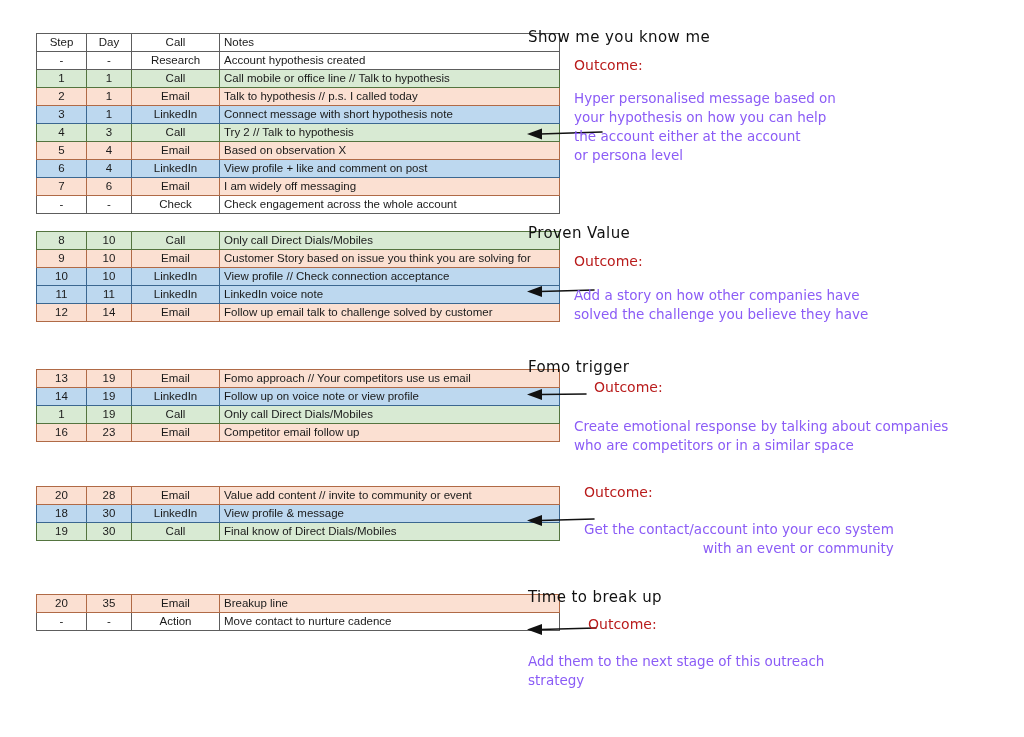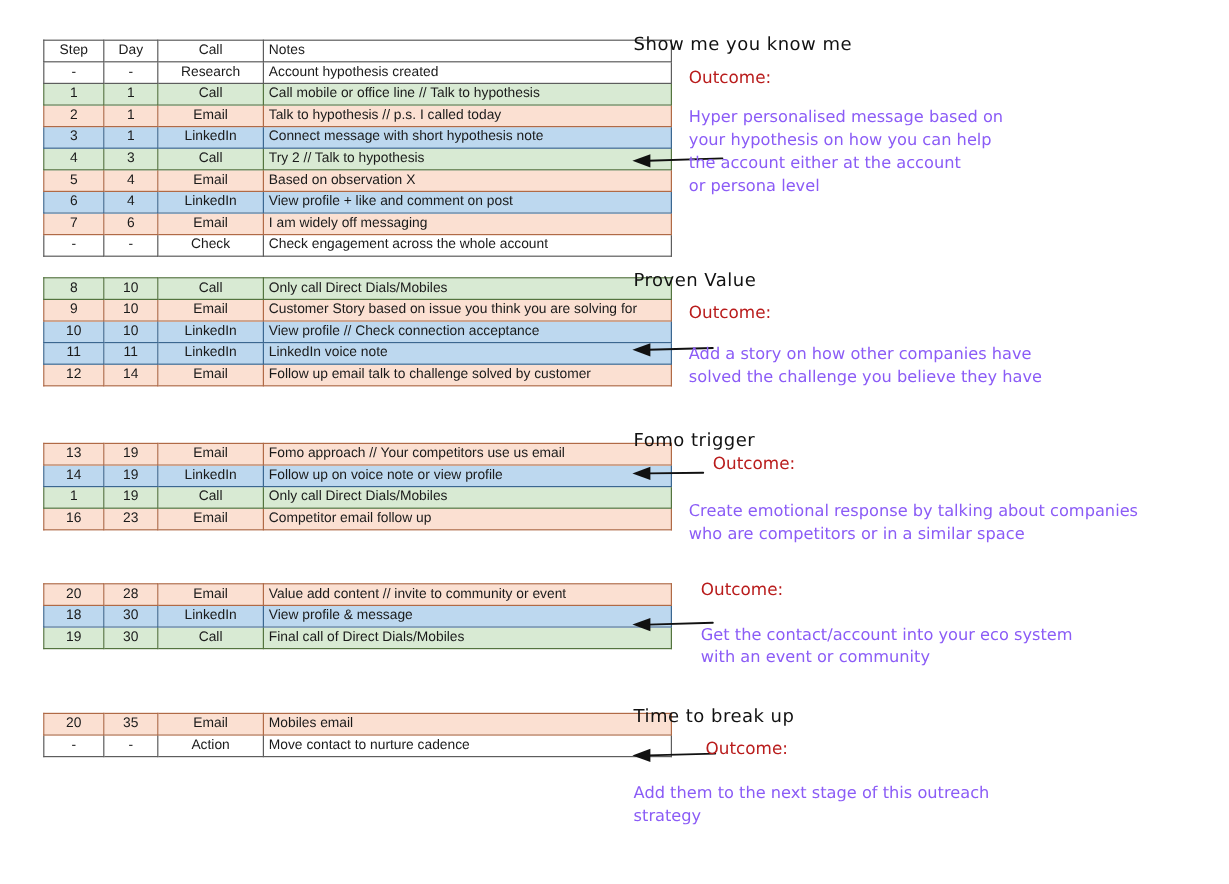--- a/index.html
+++ b/index.html
@@ -248,32 +248,32 @@
       <tr class="row-blue">
         <td class="col-step">18</td>
         <td class="col-day">30</td>
         <td class="col-call">LinkedIn</td>
         <td class="col-notes">View profile &amp; message</td>
       </tr>
       <tr class="row-green">
         <td class="col-step">19</td>
         <td class="col-day">30</td>
         <td class="col-call">Call</td>
-        <td class="col-notes">Final call of Direct Dials/Mobiles</td>
+        <td class="col-notes">Final know of Direct Dials/Mobiles</td>
       </tr>
     </tbody>
   </table>
 
   <table class="cadence-table" style="top:594px;">
     <tbody>
       <tr class="row-peach">
         <td class="col-step">20</td>
         <td class="col-day">35</td>
         <td class="col-call">Email</td>
-        <td class="col-notes">Mobiles email</td>
+        <td class="col-notes">Breakup line</td>
       </tr>
       <tr class="row-plain">
         <td class="col-step">-</td>
         <td class="col-day">-</td>
         <td class="col-call">Action</td>
         <td class="col-notes">Move contact to nurture cadence</td>
       </tr>
     </tbody>
   </table>
 
@@ -324,21 +324,21 @@
 
   <div class="annotation-block" style="left:528px; top:358px;">
     <div class="ann-title">Fomo trigger</div>
     <div class="ann-outcome" style="margin-left:66px; margin-top:3px;">Outcome:</div>
     <div class="ann-body" style="margin-left:46px; margin-top:22px;">Create emotional response by talking about companies
 who are competitors or in a similar space</div>
   </div>
 
   <div class="annotation-block" style="left:528px; top:475px;">
     <div class="ann-outcome" style="margin-left:56px; margin-top:9px;">Outcome:</div>
-    <div class="ann-body" style="margin-left:56px; margin-top:20px;">Get the contact/account into your eco system
+    <div class="ann-body" style="margin-left:56px; margin-top:20px;text-align:right;">Get the contact/account into your eco system
 with an event or community</div>
   </div>
 
   <div class="annotation-block" style="left:528px; top:588px;">
     <div class="ann-title">Time to break up</div>
     <div class="ann-outcome" style="margin-left:60px; margin-top:10px;">Outcome:</div>
     <div class="ann-body" style="margin-top:20px;">Add them to the next stage of this outreach
 strategy</div>
   </div>
 

